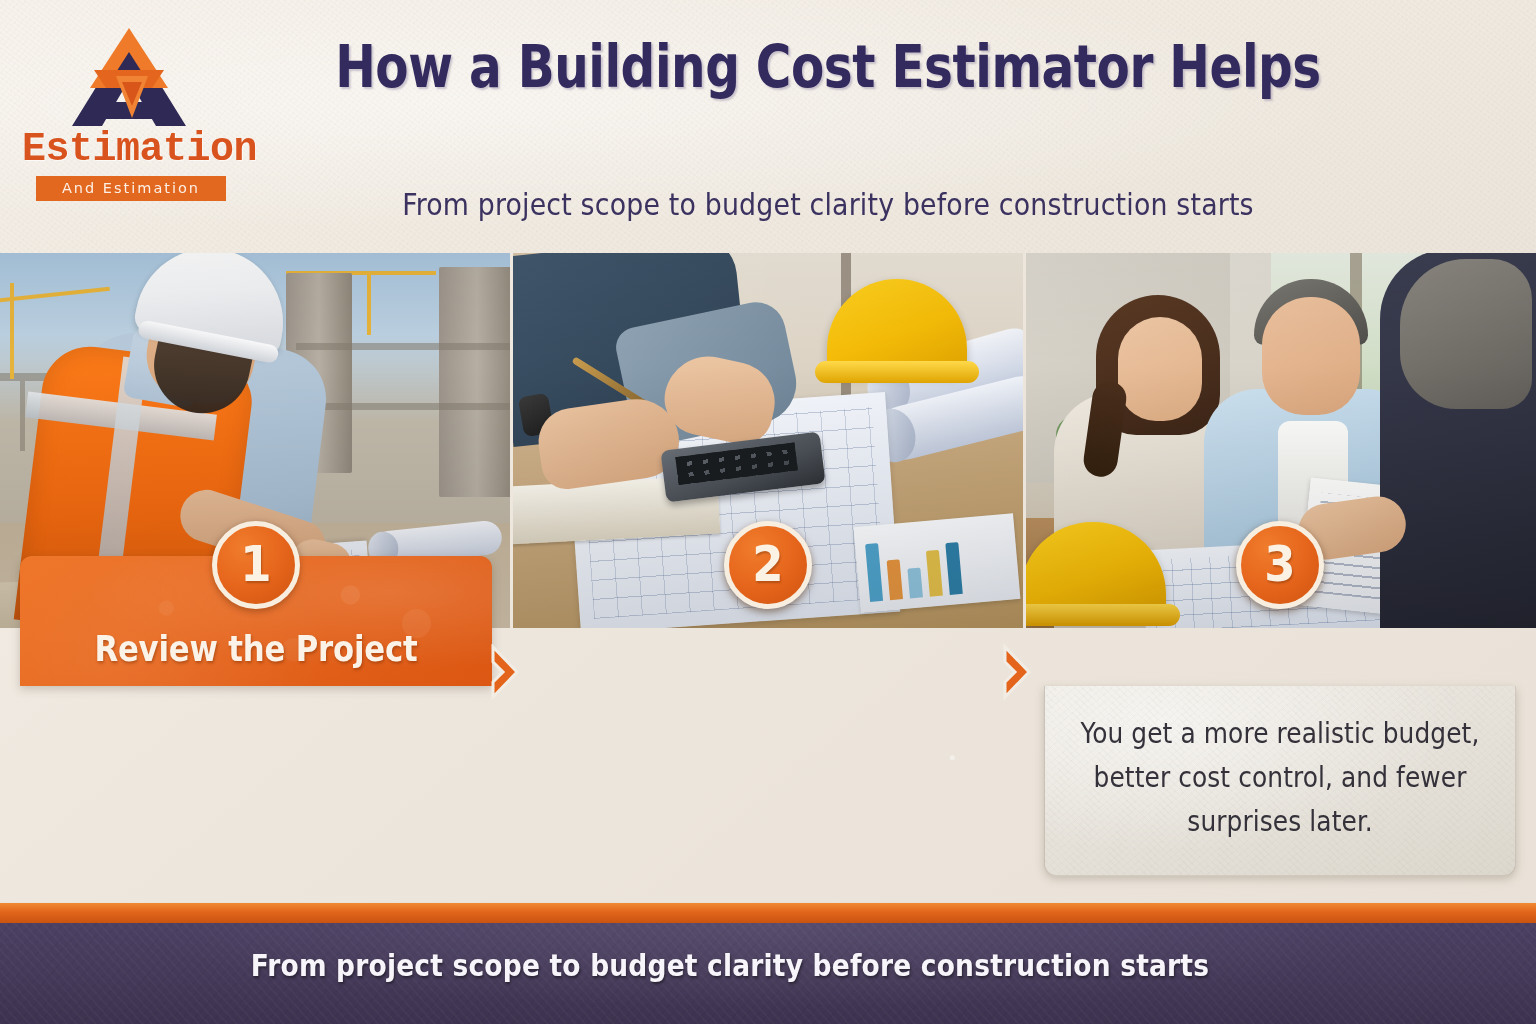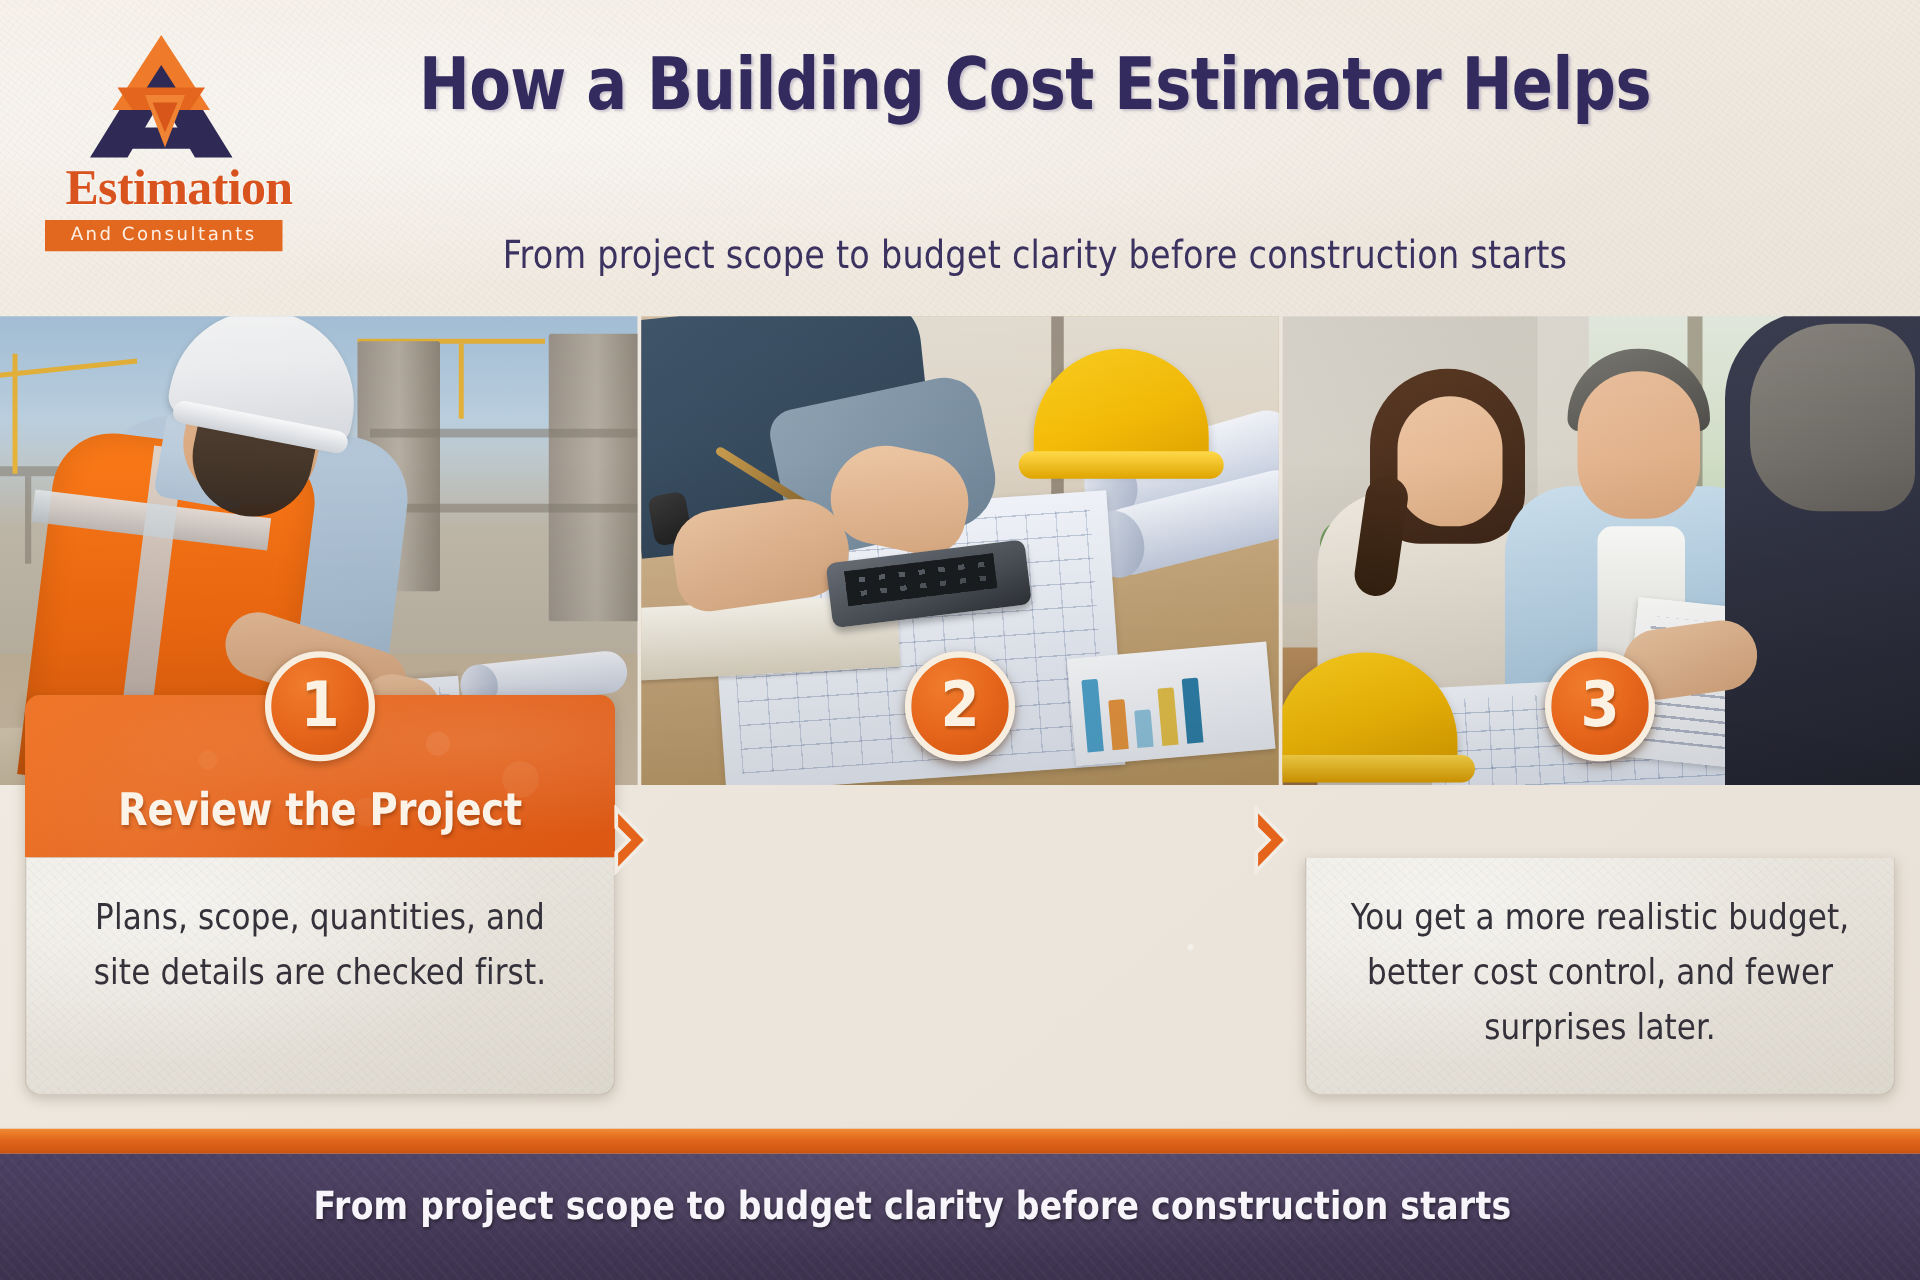--- a/index.html
+++ b/index.html
@@ -56,22 +56,22 @@
   }
   #logo-mark {
     position: absolute;
     left: 42px; top: 0;
     width: 130px; height: 108px;
   }
   #logo-wordmark {
     position: absolute;
     left: 0; top: 104px;
     width: 212px;
-    text-align: right;
-    font-family: Liberation Serif, serif;
+    text-align: center;
+    font-family: Liberation Mono, monospace;
     font-weight: bold;
     font-size: 40px;
     letter-spacing: -0.5px;
     color: #D9531E;
     text-shadow: 1px 1px 0 rgba(255,255,255,.7);
     line-height: 1;
   }
   #logo-tagline {
     position: absolute;
     left: 14px; top: 150px;
@@ -659,21 +659,21 @@
 
         <path d="M65 8 L122 100 L92 100 L65 54 L38 100 L8 100 Z" fill="#2E2A55"></path>
         <path d="M44 76 L86 76 L96 93 L34 93 Z" fill="#2E2A55"></path>
 
         <path d="M65 2 L104 62 L88 62 L65 26 L42 62 L26 62 Z" fill="#EF7A2A"></path>
         <path d="M30 44 L100 44 L88 62 L42 62 Z" fill="#E4661E"></path>
         <path d="M52 50 L84 50 L68 92 Z" fill="#F08434"></path>
         <path d="M58 56 L78 56 L68 80 Z" fill="#D8561A"></path>
       </svg>
       <div id="logo-wordmark">Estimation</div>
-      <div id="logo-tagline">And Consultants</div>
+      <div id="logo-tagline">And Estimation</div>
     </div>
 
     <div id="title-block">
       <div class="title-line">How a Building Cost Estimator Helps</div>
     </div>
 
     <div id="subtitle">From project scope to budget clarity before construction starts</div>
   </div>
 
   <div id="photo-strip">
@@ -764,23 +764,20 @@
   <div id="cards">
 
     <div class="card-slot">
       <div class="card">
         <div class="card-head">
           <div class="card-title">Review the Project</div>
         </div>
         <div class="badge">
           <span>1</span>
         </div>
-        <div class="card-body">
-          <div class="card-text">Plans, scope, quantities, and site details are checked first.</div>
-        </div>
       </div>
     </div>
 
     <div class="card-slot">
       <div class="card">
         <div class="badge">
           <span>2</span>
         </div>
       </div>
     </div>

